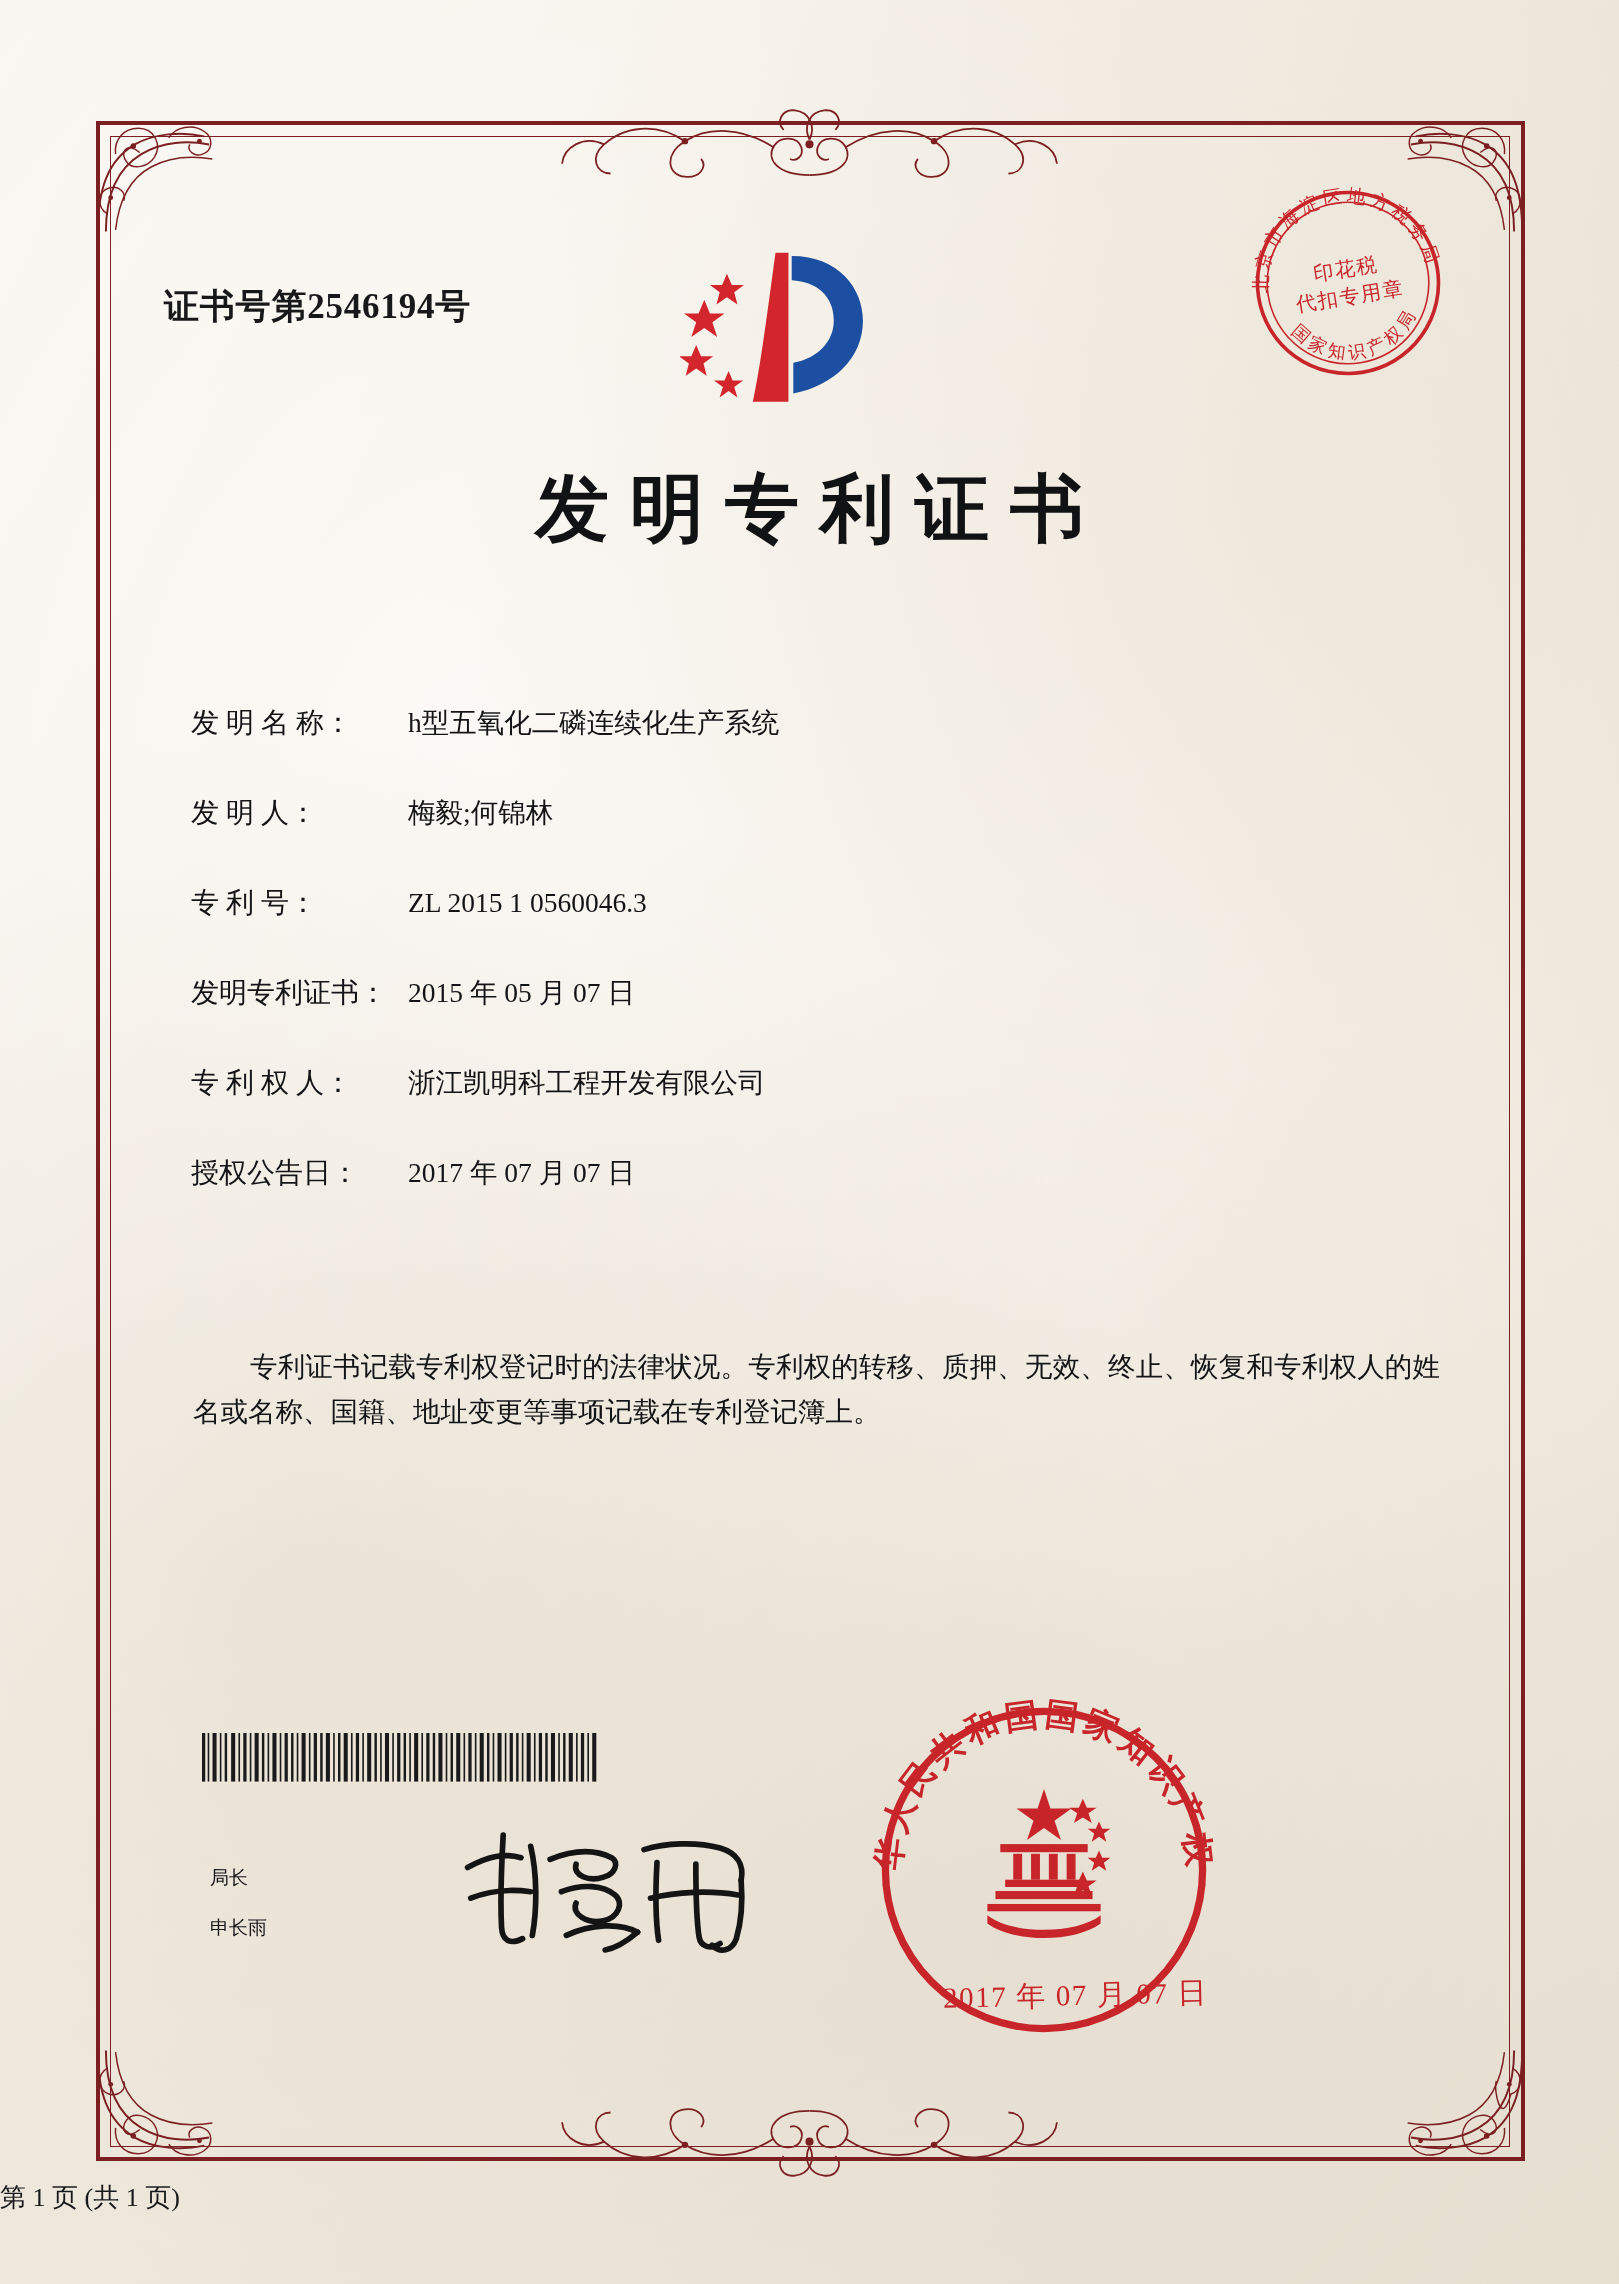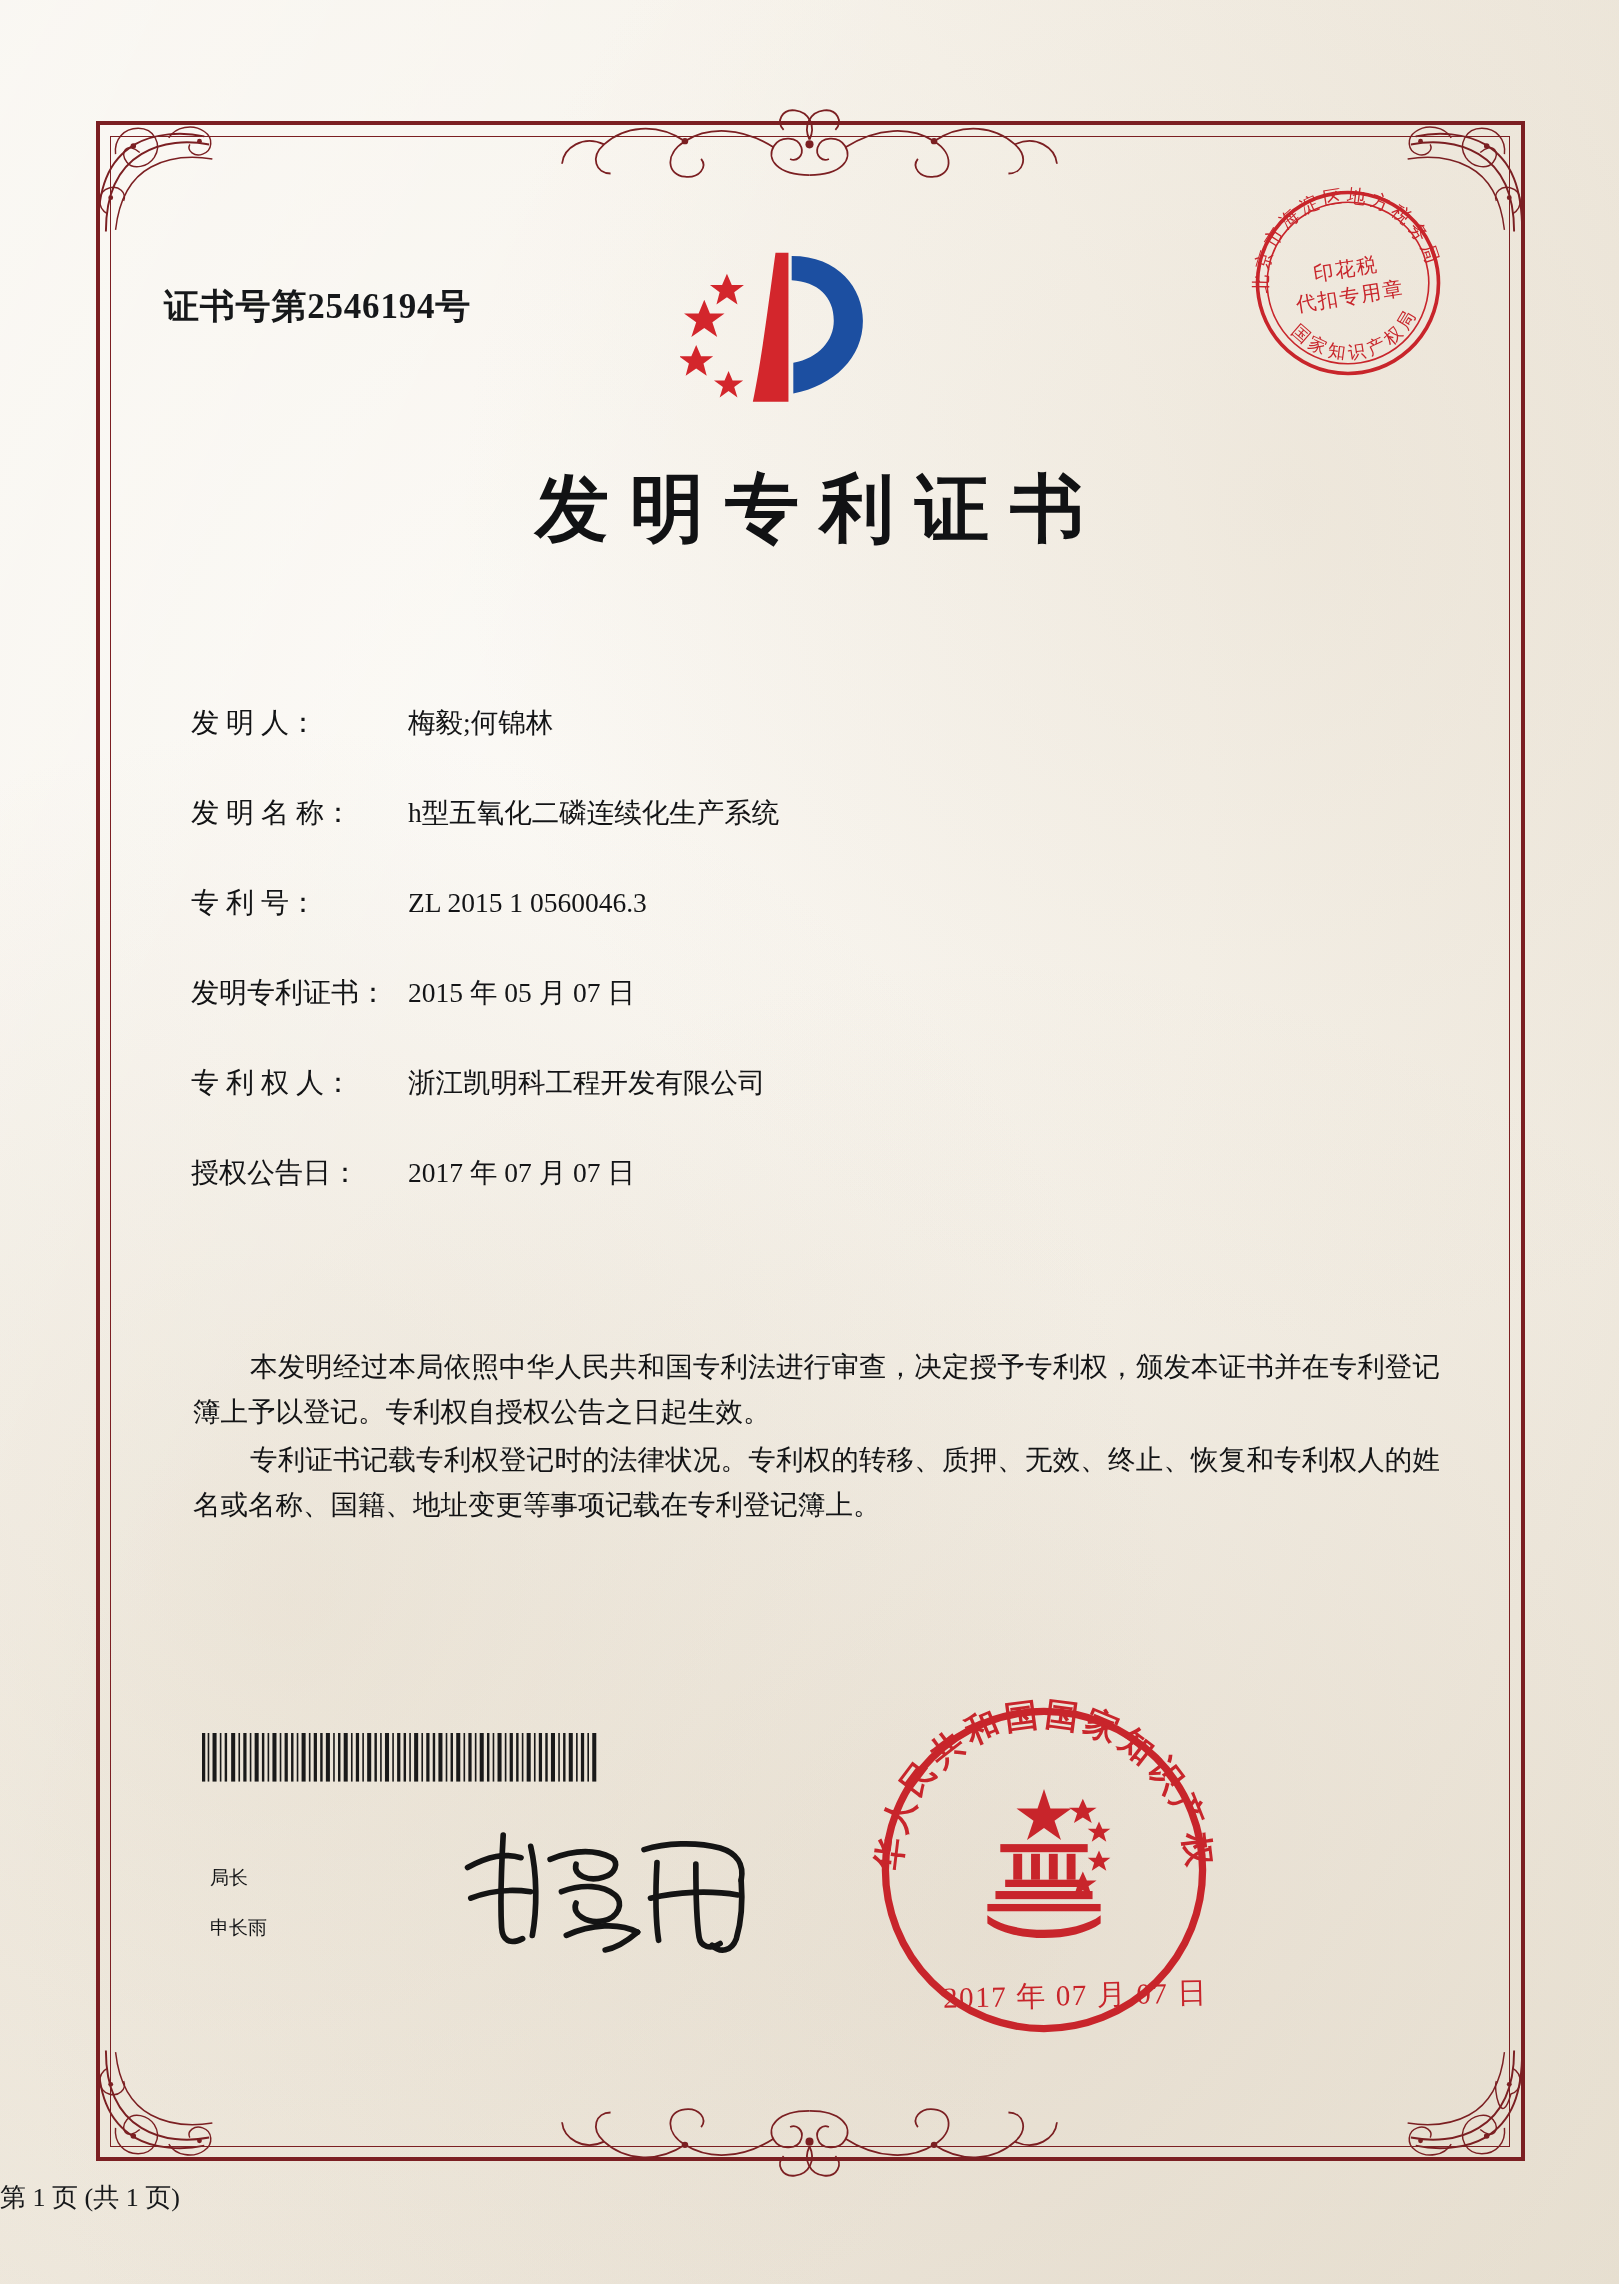--- a/index.html
+++ b/index.html
@@ -332,47 +332,46 @@
       </text>
       <text x="125" y="116" fill="#c8252b" font-size="25" text-anchor="middle" letter-spacing="2">印花税</text>
       <text x="125" y="150" fill="#c8252b" font-size="25" text-anchor="middle" letter-spacing="2">代扣专用章</text>
     </svg>
   </div>
 
   <div class="title">发明专利证书</div>
 
   <div class="fields">
     <div class="field">
+      <span class="lab">发 明 名 称：</span>
+      <span class="val">h型五氧化二磷连续化生产系统</span>
+    </div>
+    <div class="field">
       <span class="lab">发    明    人：</span>
       <span class="val">梅毅;何锦林</span>
-    </div>
-    <div class="field">
-      <span class="lab">发 明 名 称：</span>
-      <span class="val">h型五氧化二磷连续化生产系统</span>
     </div>
     <div class="field">
       <span class="lab">专    利    号：</span>
       <span class="val">ZL 2015 1 0560046.3</span>
     </div>
     <div class="field">
       <span class="lab">发明专利证书：</span>
       <span class="val">2015 年 05 月 07 日</span>
     </div>
     <div class="field">
       <span class="lab">专 利 权 人：</span>
       <span class="val">浙江凯明科工程开发有限公司</span>
     </div>
     <div class="field">
       <span class="lab">授权公告日：</span>
       <span class="val">2017 年 07 月 07 日</span>
     </div>
   </div>
 
   <div class="body-text">
-    <p>本发明经过本局依照中华人民共和国专利法进行审查，决定授予专利权，颁发本证书并在专利登记簿上予以登记。专利权自授权公告之日起生效。</p>
     <p>专利证书记载专利权登记时的法律状况。专利权的转移、质押、无效、终止、恢复和专利权人的姓名或名称、国籍、地址变更等事项记载在专利登记簿上。</p>
   </div>
 
   <div class="barcode">
     <svg viewBox="0 0 510 60" preserveAspectRatio="none">
       <g fill="#1a1a1a">
         <rect x="0" y="0" width="4" height="60"></rect>
           <rect x="7" y="0" width="2" height="60"></rect>
         <rect x="13" y="0" width="5" height="60"></rect>
           <rect x="22" y="0" width="2" height="60"></rect>

